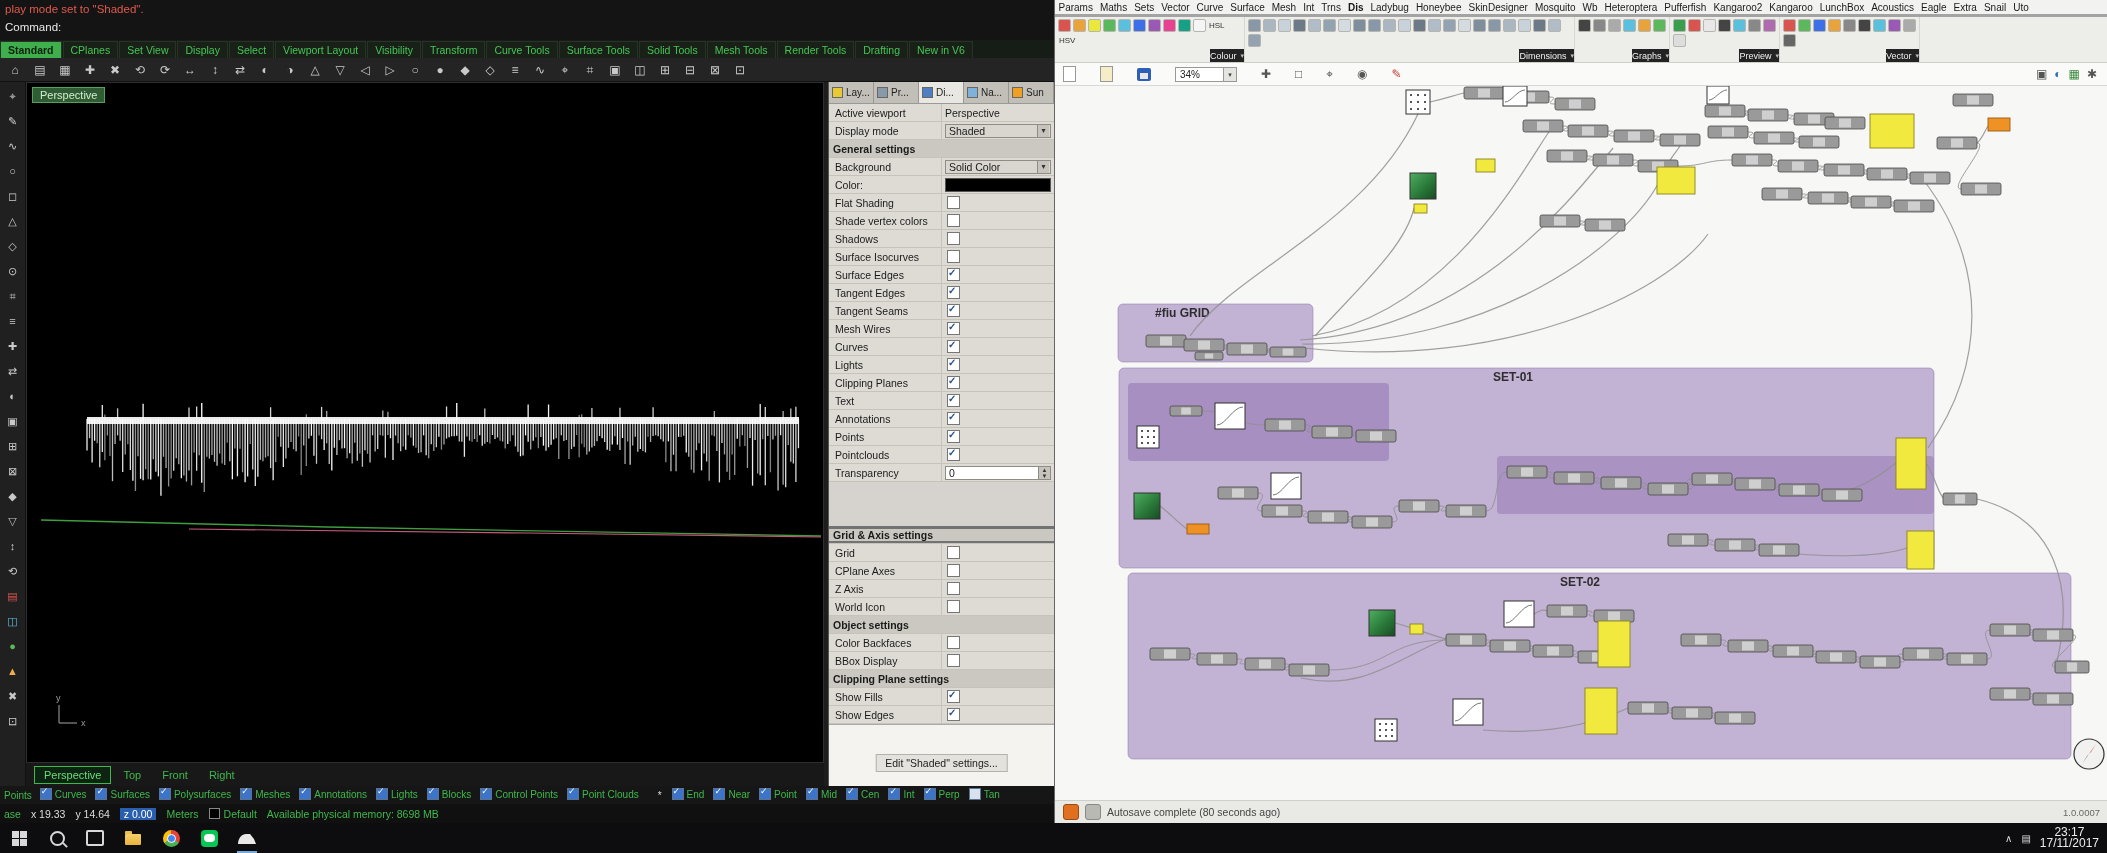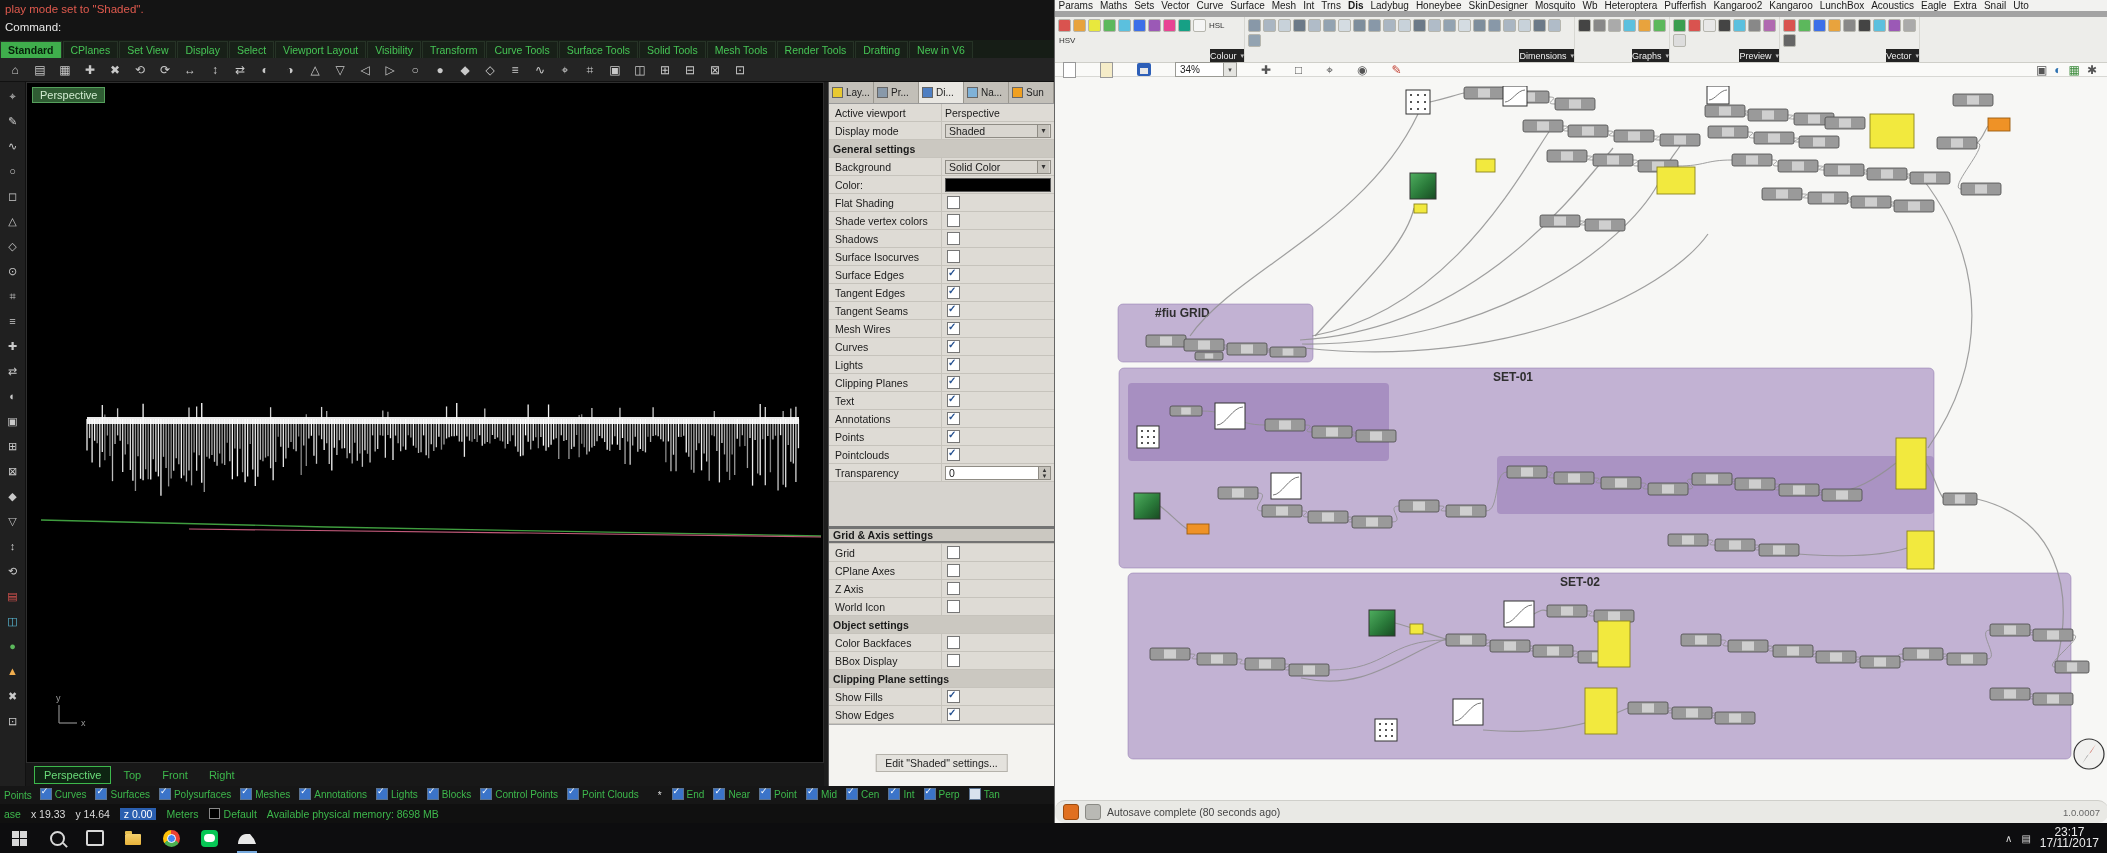--- a/index.html
+++ b/index.html
@@ -56,40 +56,40 @@
   .scb{display:inline-block;width:10px;height:10px;background:#d8e2ee;border:1px solid #5a7290;position:relative;flex:none;}
   .scb.on{background:#3b74c9;}
   .scb.on::after{content:"\2713";position:absolute;left:0px;top:-3px;font-size:9px;color:#fff;}
   .coordz{background:#2a5fb0;color:#fff;padding:0 4px;}
   .stog{color:#3db84c;padding:1px 5px;white-space:nowrap;}
   .stog.on{color:#f0f0f0;background:#2b2b2b;border:1px solid #6a6a6a;font-weight:bold;}
   .laysw{display:inline-block;width:9px;height:9px;background:#000;border:1px solid #888;}
 
   
   #gh{position:absolute;left:1054px;top:0;width:1053px;height:823px;background:#f7f7f5;border-left:1px solid #666;box-sizing:border-box;overflow:hidden;}
-  .ghmenus{position:absolute;top:0;left:0;width:100%;height:17px;background:#f2f2f0;border-bottom:6px solid #a3a3a3;display:flex;align-items:center;font-size:10px;color:#1a1a1a;box-sizing:border-box;overflow:hidden;}
+  .ghmenus{position:absolute;top:0;left:0;width:100%;height:17px;background:#f2f2f0;border-bottom:3px solid #a3a3a3;display:flex;align-items:center;font-size:10px;color:#1a1a1a;box-sizing:border-box;overflow:hidden;}
   .ghmenu{padding:0 3.5px;white-space:nowrap;}
   .ghmenu.active{font-weight:bold;}
   .ghribbon{position:absolute;top:17px;left:0;width:100%;height:46px;background:#ededea;border-bottom:1px solid #cfcfc9;display:flex;box-sizing:border-box;}
   .ghgroup{display:flex;flex-direction:column;border-right:1px solid #d7d7d2;box-sizing:border-box;align-items:flex-end;}
   .ghicons{flex:1;display:flex;flex-wrap:wrap;align-content:flex-start;padding:2px 3px;gap:2px;}
   .ghico{width:13px;height:13px;border:1px solid #b6b6ae;border-radius:2px;box-sizing:border-box;}
   .ghcap{font-size:8px;color:#333;line-height:13px;padding:0 1px;}
   .ghlabel{height:13px;background:#232323;color:#f0f0f0;font-size:9px;display:flex;align-items:center;justify-content:center;gap:4px;}
   .ghlabel .arr{font-size:7px;color:#bbb;}
-  .ghtoolbar{position:absolute;top:63px;left:0;width:100%;height:14px;background:#fafaf8;border-bottom:1px solid #d8d8d4;display:flex;align-items:center;gap:24px;padding-left:8px;box-sizing:border-box;}
+  .ghtoolbar{position:absolute;top:63px;left:0;width:100%;height:23px;background:#fafaf8;border-bottom:1px solid #d8d8d4;display:flex;align-items:center;gap:24px;padding-left:8px;box-sizing:border-box;}
   .ic-page{width:11px;height:14px;background:#fff;border:1px solid #999;}
   .ic-save{width:14px;height:13px;background:#2d5fb8;border-radius:2px;position:relative;}
   .ic-save::after{content:"";position:absolute;left:3px;top:5px;width:8px;height:6px;background:#e8e8e8;}
   .zoombox{width:62px;height:15px;border:1px solid #9a9a94;background:#fff;font-size:10px;color:#222;display:flex;align-items:center;padding-left:4px;position:relative;box-sizing:border-box;}
   .zoombox .arr{position:absolute;right:0;top:0;width:12px;height:100%;background:#e4e4e0;border-left:1px solid #9a9a94;font-size:7px;text-align:center;line-height:13px;color:#444;}
   .tbi{font-size:12px;color:#555;line-height:16px;}
   .tbright{position:absolute;right:10px;top:0;height:100%;display:flex;align-items:center;gap:7px;}
   .ghcanvas{position:absolute;left:0;top:86px;width:1053px;height:714px;}
-  .ghstatus{position:absolute;left:0;top:800px;width:1053px;height:23px;background:#e9e9e5;border-top:1px solid #cfcfca;display:flex;align-items:center;font-size:10.5px;color:#444;gap:6px;padding:0 8px;box-sizing:border-box;border-radius:10px;}
+  .ghstatus{position:absolute;left:0;top:800px;width:1053px;height:23px;background:#e9e9e5;border-top:1px solid #cfcfca;display:flex;align-items:center;font-size:10.5px;color:#444;gap:6px;padding:0 8px;box-sizing:border-box;}
   .ghsico1{width:14px;height:14px;background:#e07020;border:1px solid #9a4c10;border-radius:3px;}
   .ghsico2{width:14px;height:14px;background:#b9b9b4;border:1px solid #8a8a84;border-radius:3px;}
   .ghver{margin-left:auto;color:#666;font-size:9.5px;}
 
   
   #taskbar{position:absolute;left:0;top:823px;width:2107px;height:30px;background:#0d0d0f;display:flex;align-items:center;gap:0;}
   .tbslot{width:38px;height:30px;display:flex;align-items:center;justify-content:center;position:relative;}
   .tbslot.open::after{content:"";position:absolute;bottom:0;left:9px;width:20px;height:2px;background:#76a9dd;}
   .winlogo{display:grid;grid-template-columns:7px 7px;grid-template-rows:7px 7px;gap:1px;}
   .wsq{background:#d8d8d8;}

